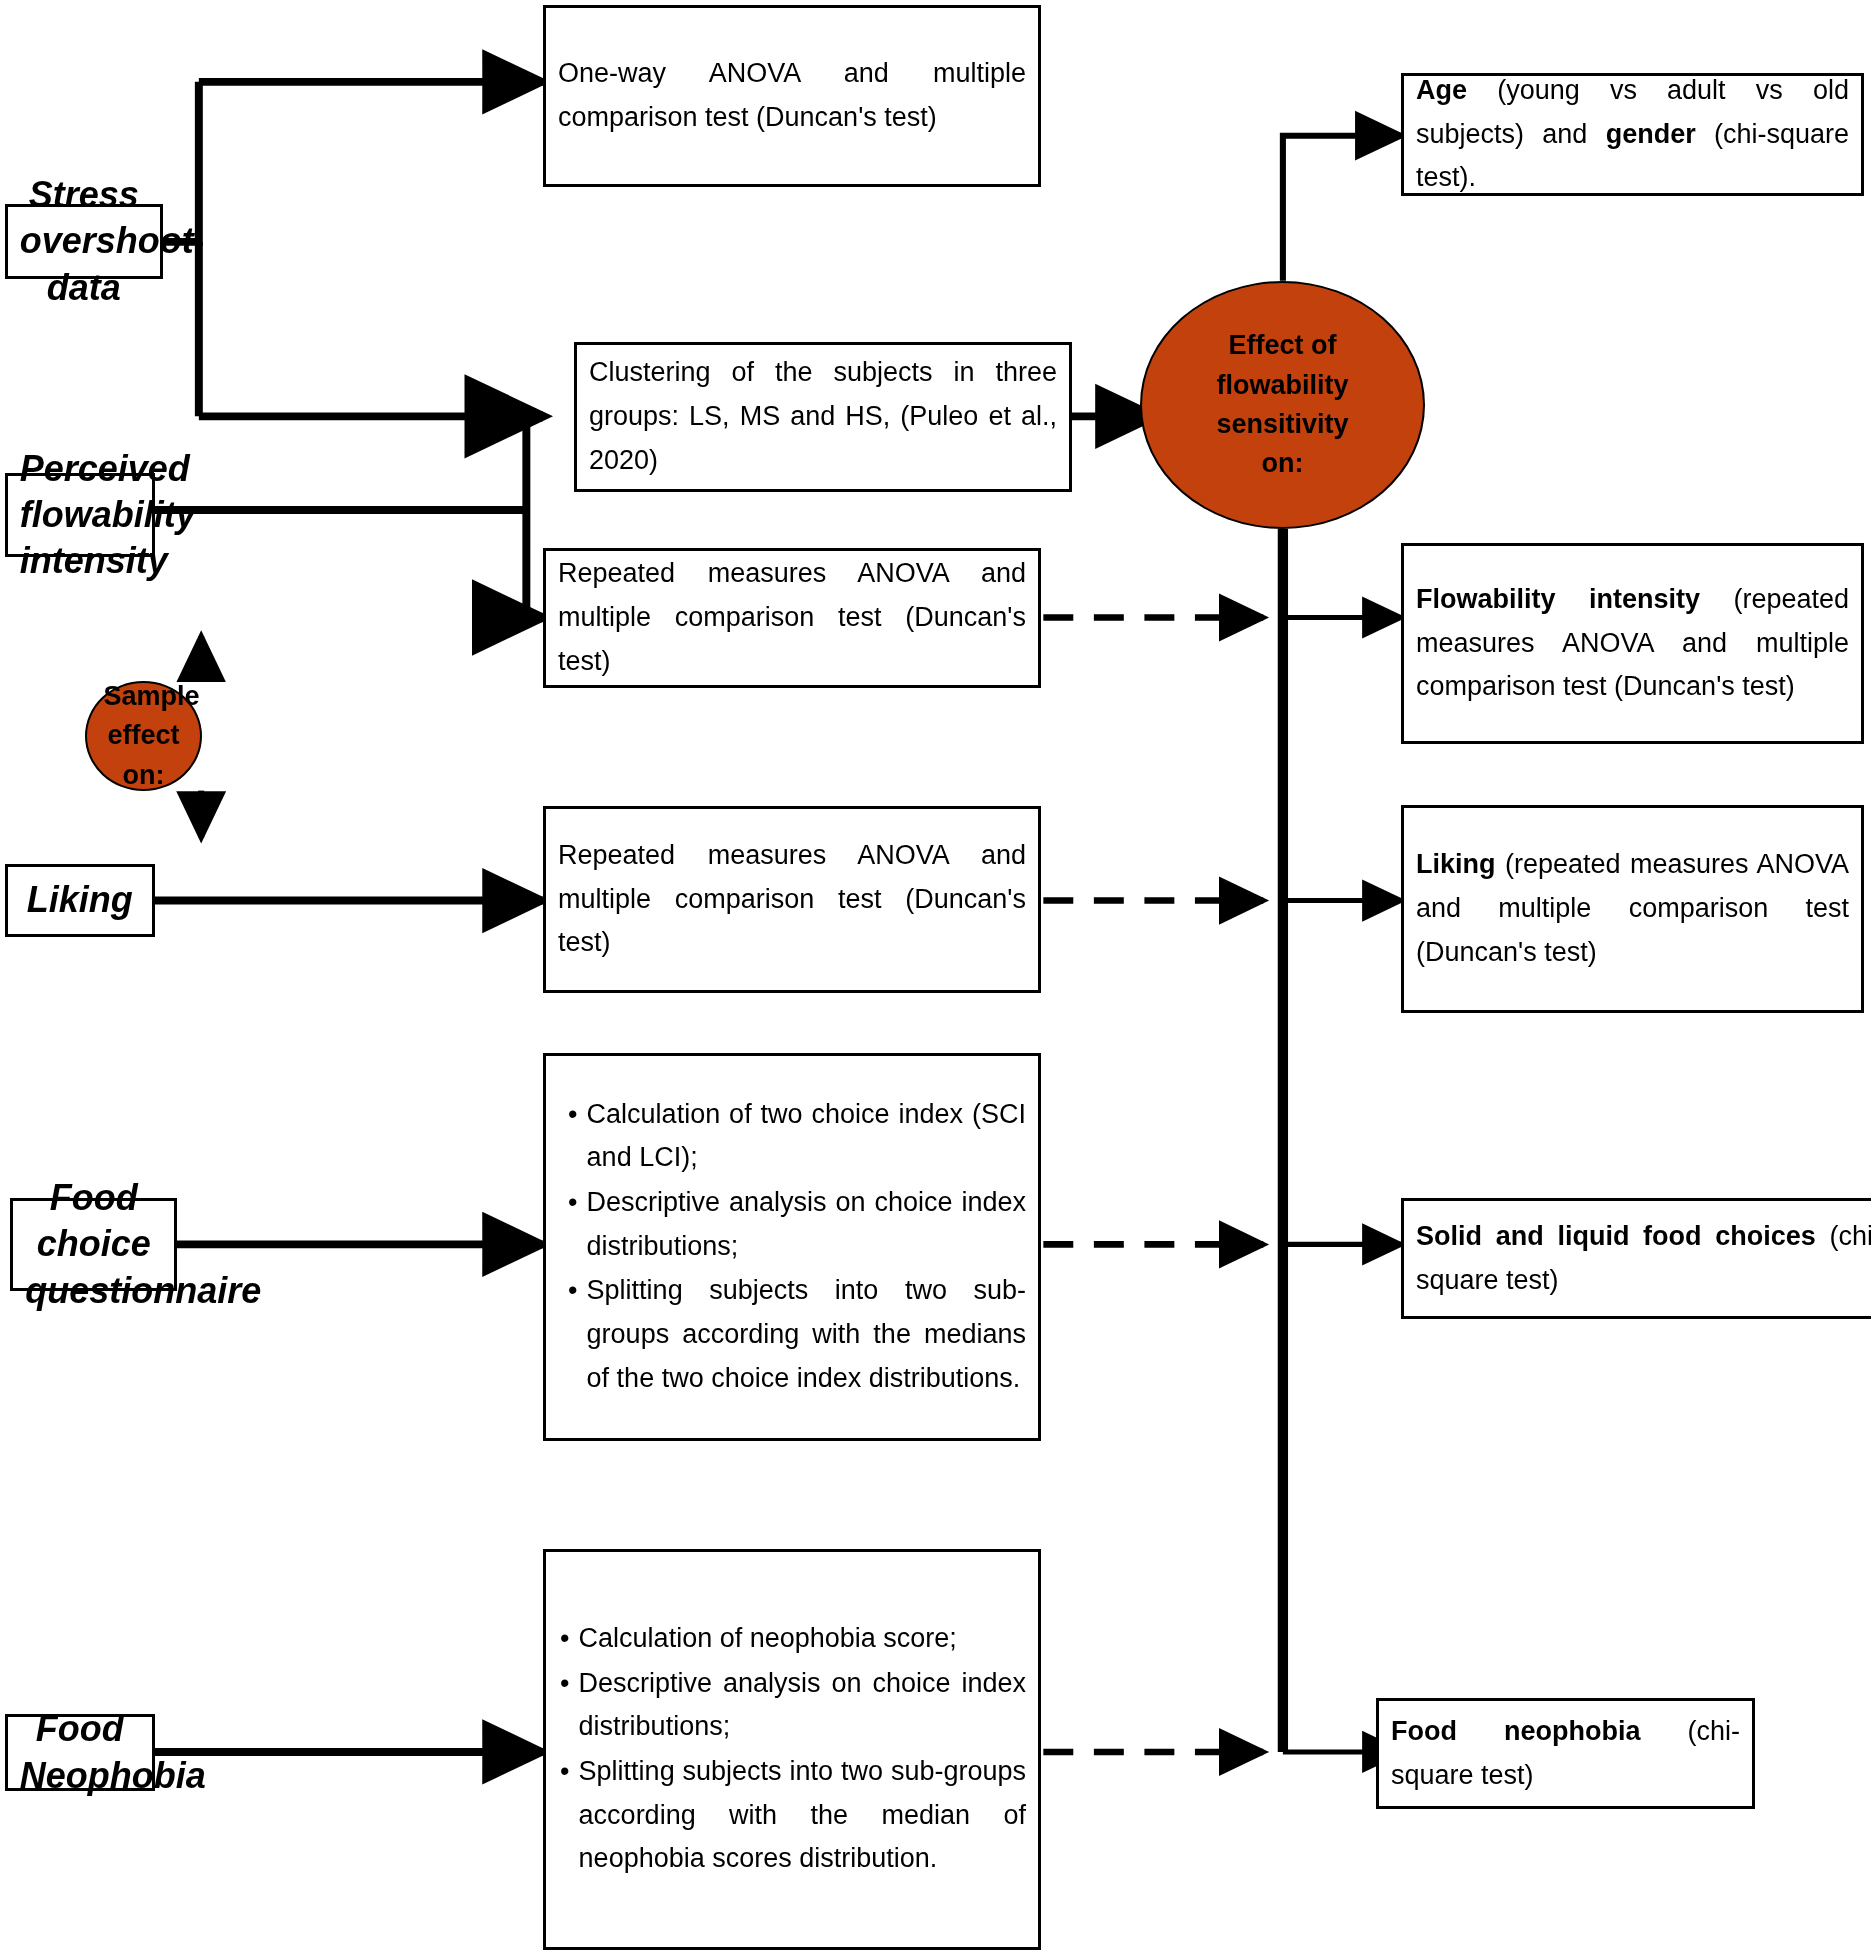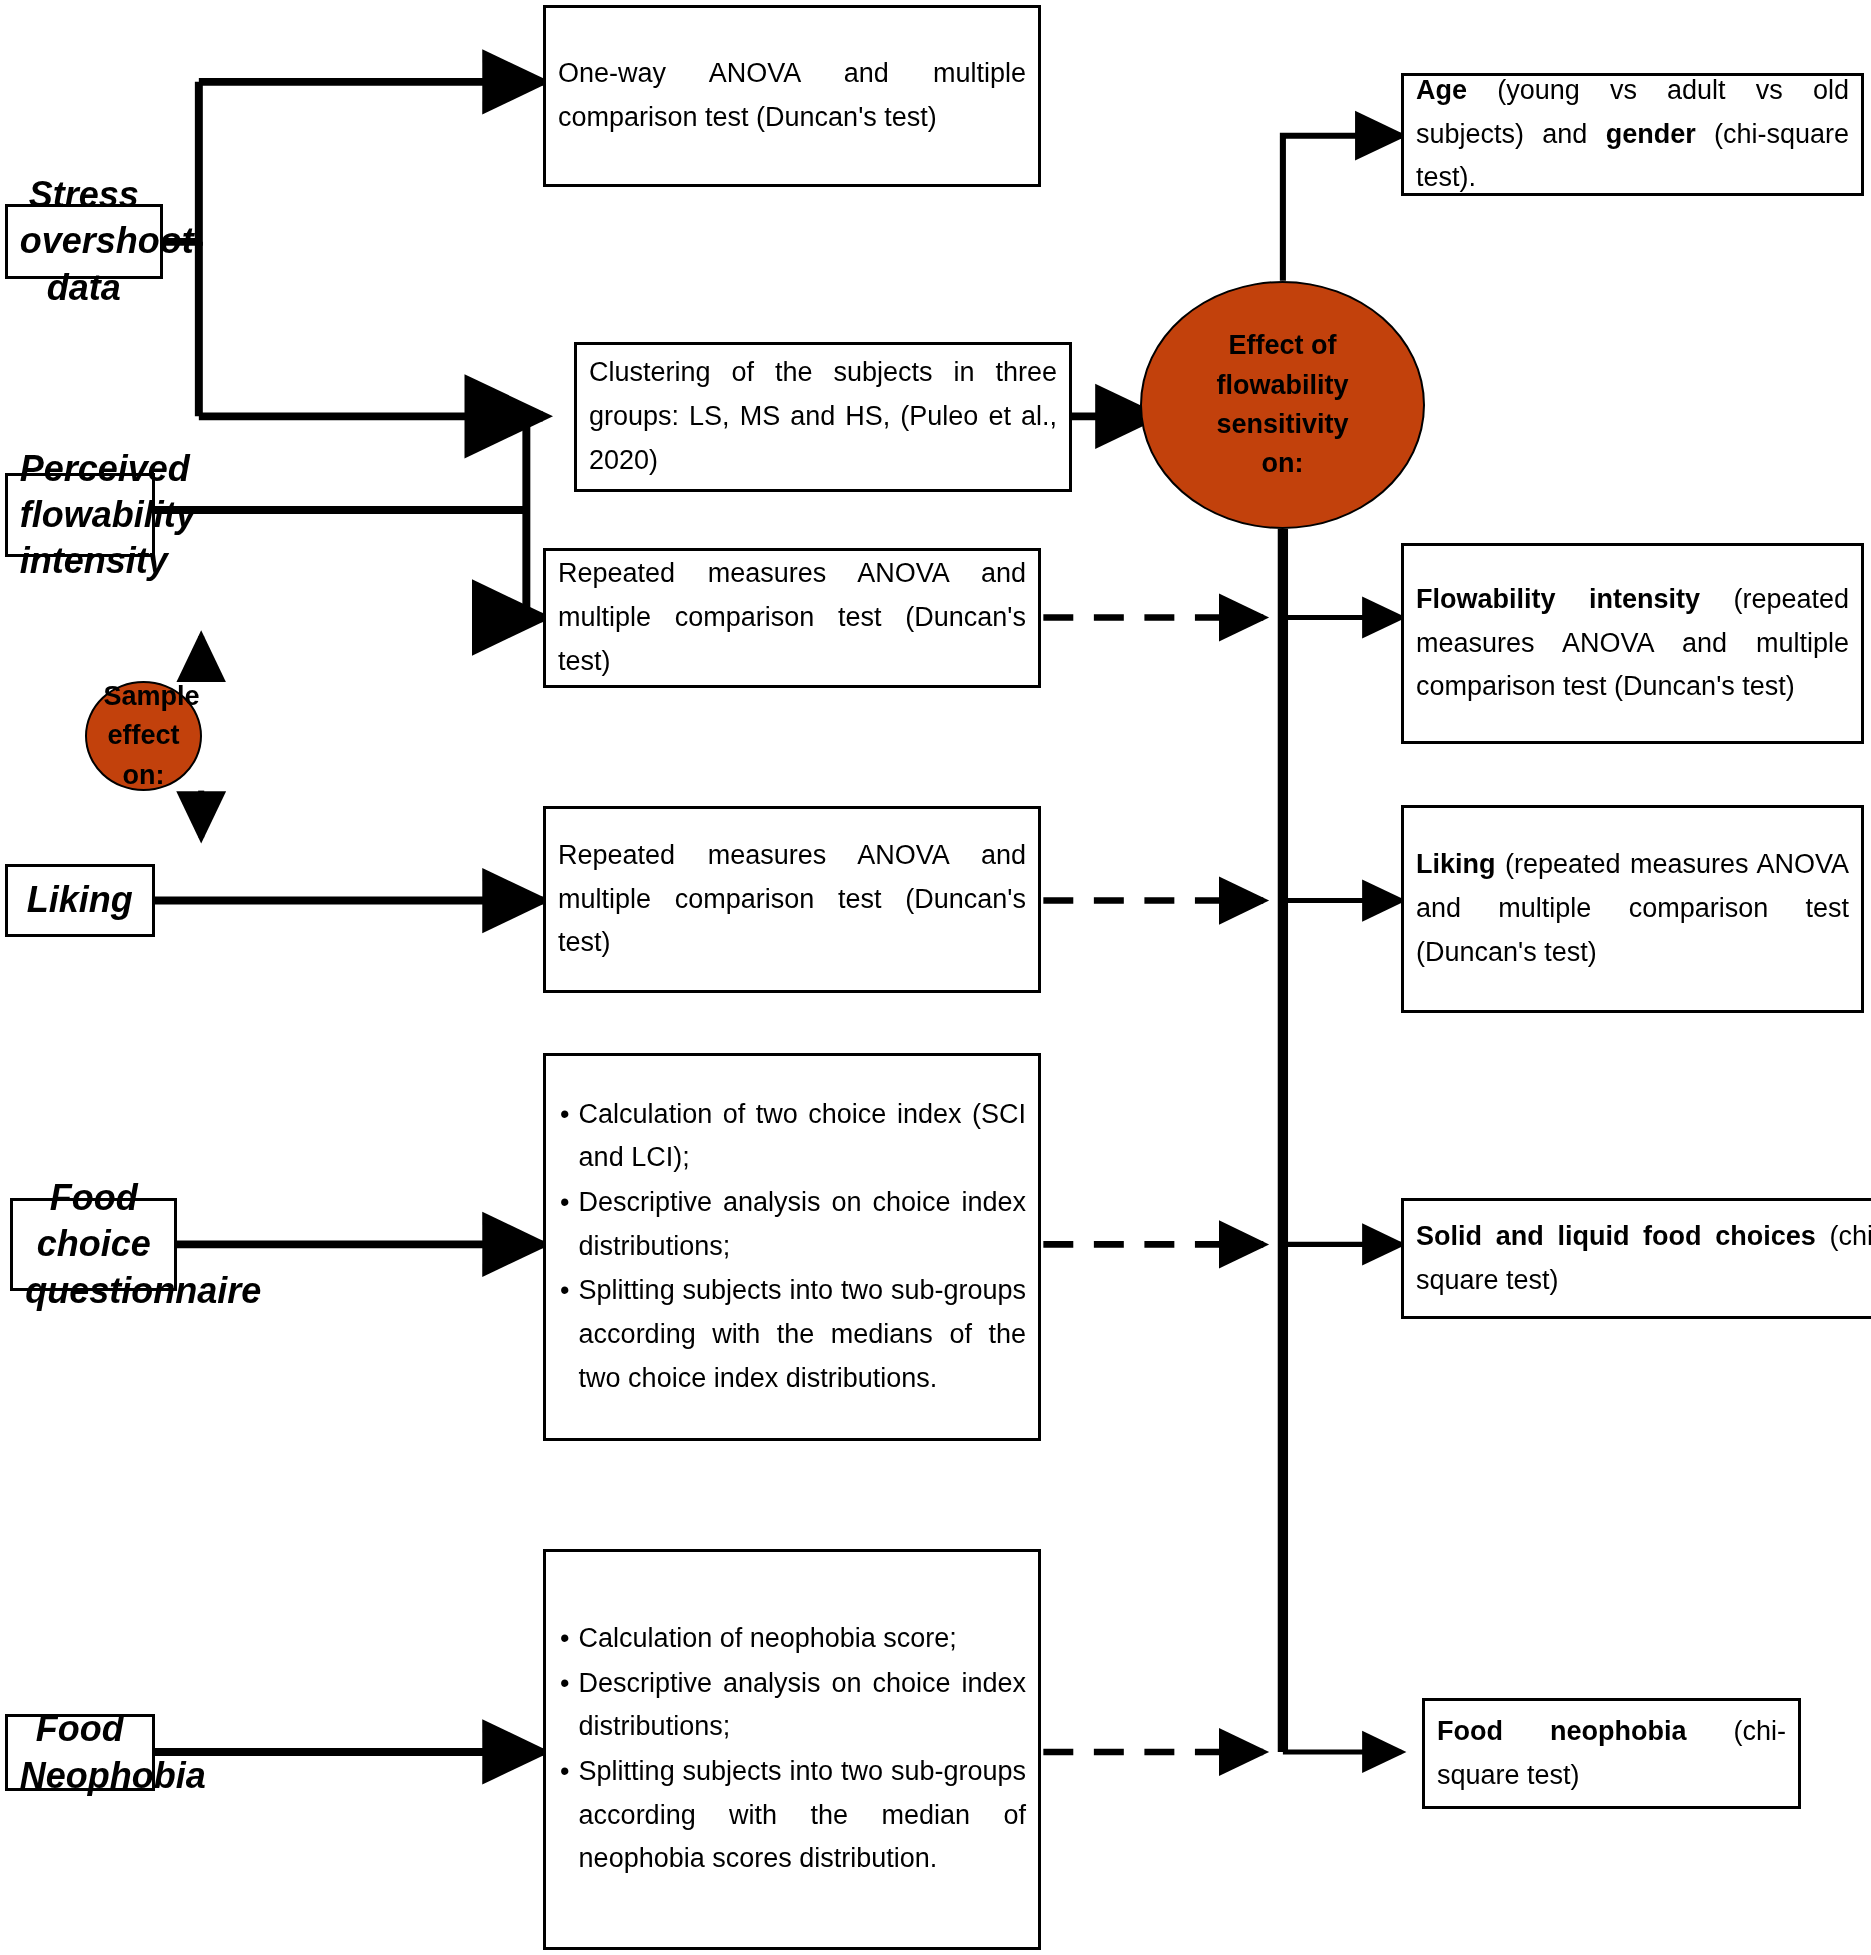--- a/index.html
+++ b/index.html
@@ -115,21 +115,21 @@
   </div>
 
   <div class="box proc" style="left:543px;top:548px;width:498px;height:140px;">
     <div class="inner">Repeated measures ANOVA and multiple comparison test (Duncan's test)</div>
   </div>
 
   <div class="box proc" style="left:543px;top:806px;width:498px;height:187px;">
     <div class="inner">Repeated measures ANOVA and multiple comparison test (Duncan's test)</div>
   </div>
 
-  <div class="box proc" style="left:543px;top:1053px;width:498px;height:388px;">
+  <div class="box proc" style="left:543px;top:1053px;width:498px;height:388px;padding-left:8px;">
     <div class="inner">
       <ul class="bl">
         <li>Calculation of two choice index (SCI and LCI);</li>
         <li>Descriptive analysis on choice index distributions;</li>
         <li>Splitting subjects into two sub-groups according with the medians of the two choice index distributions.</li>
       </ul>
     </div>
   </div>
 
   <div class="box proc" style="left:543px;top:1549px;width:498px;height:401px;">
@@ -159,20 +159,20 @@
       <b>Liking</b><span> (repeated measures ANOVA and multiple comparison test (Duncan's test)</span>
     </div>
   </div>
 
   <div class="box outc" style="left:1401px;top:1198px;width:496px;height:121px;">
     <div class="inner">
       <b>Solid and liquid food choices</b><span> (chi-square test)</span>
     </div>
   </div>
 
-  <div class="box outc" style="left:1422px;top:1698px;width:379px;height:111px;">
+  <div class="box outc" style="left:1376px;top:1698px;width:379px;height:111px;">
     <div class="inner">
       <b>Food neophobia</b><span> (chi-square test)</span>
     </div>
   </div>
 
 </div>
 
 
 </body></html>

